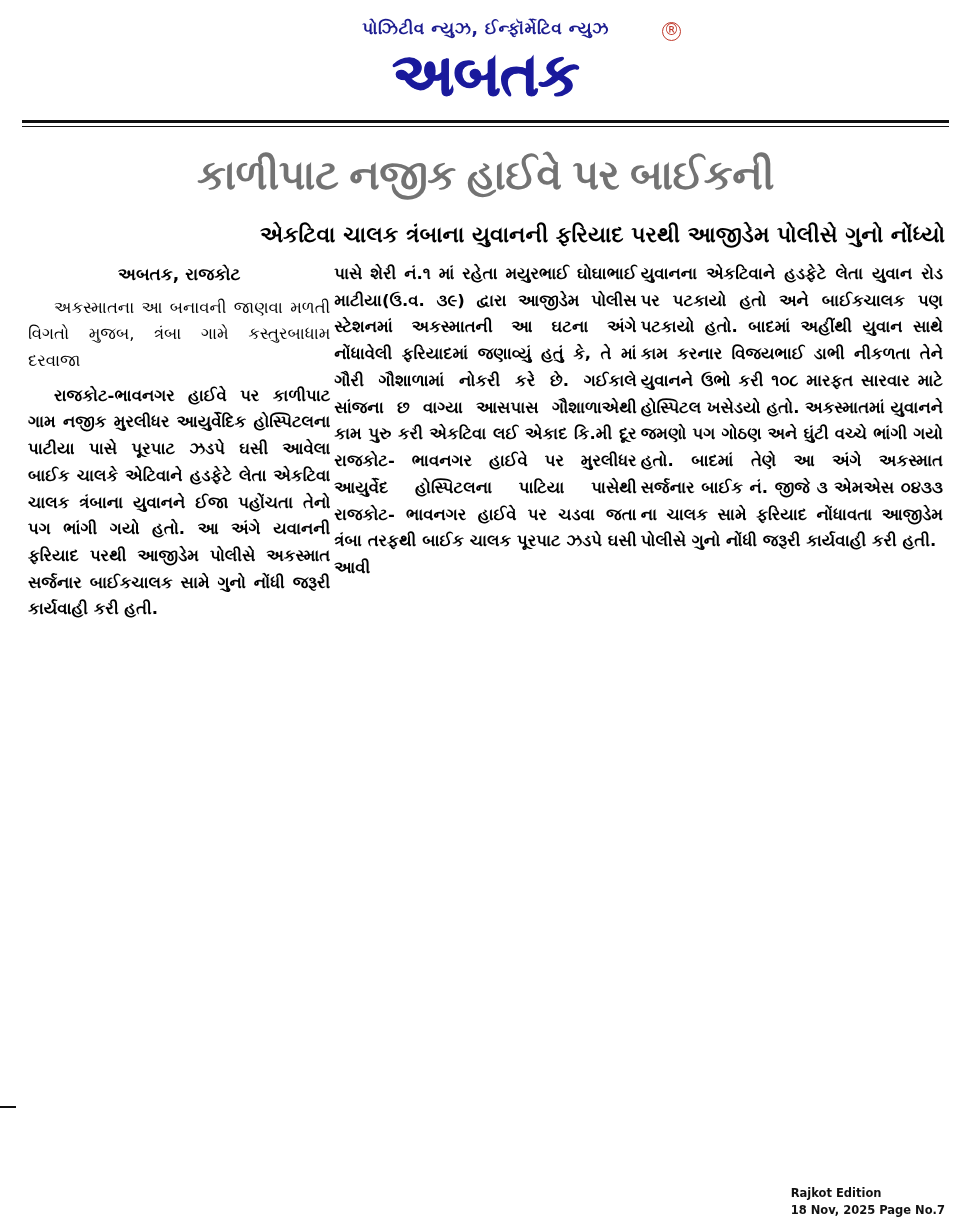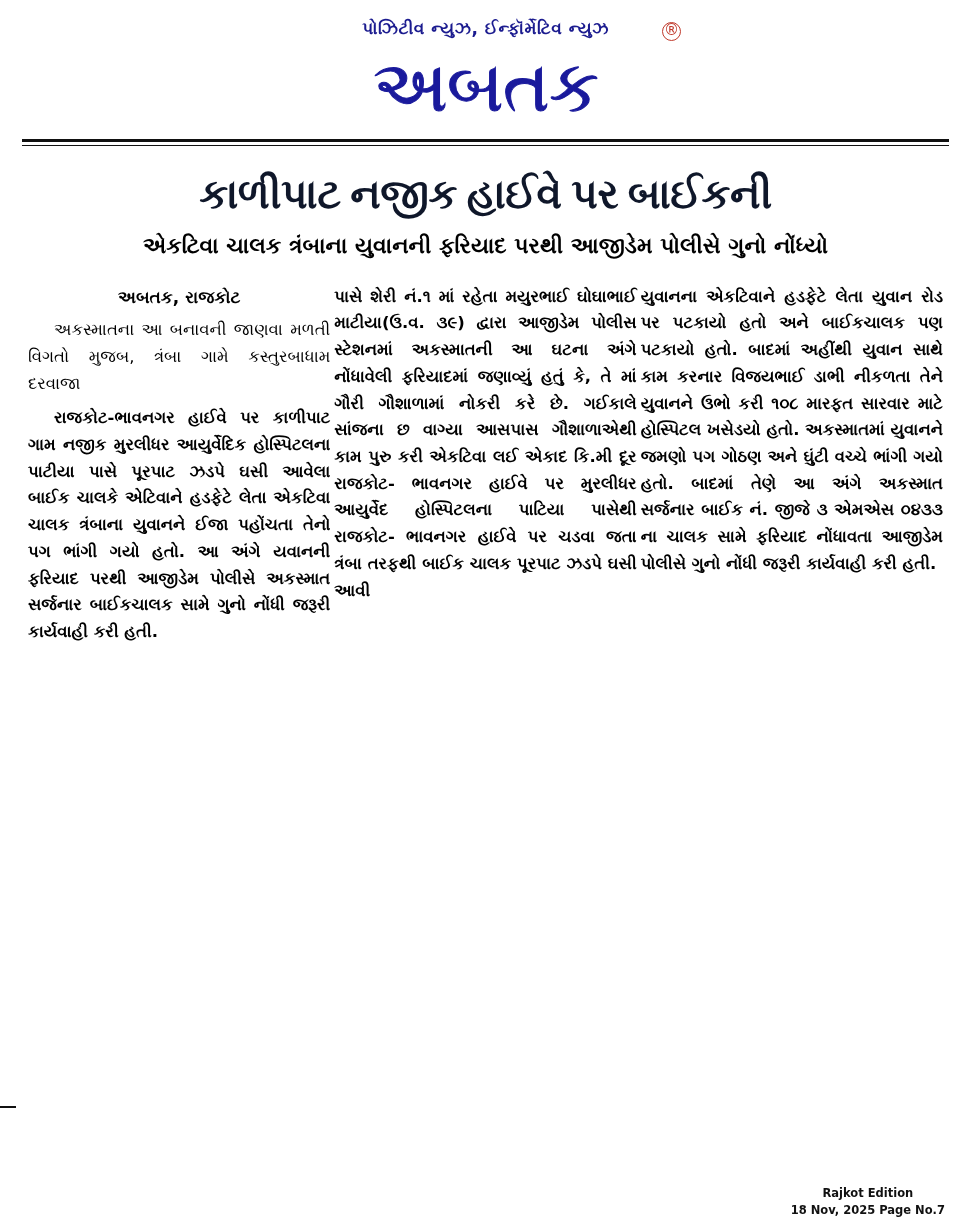--- a/index.html
+++ b/index.html
@@ -28,26 +28,26 @@
     text-align: center;
     padding-top: 18px;
     position: relative;
   }
   .masthead-tagline {
     font-family: "DejaVu Sans", sans-serif;
     font-weight: bold;
     font-size: 17px;
     color: #1b1b8f;
     letter-spacing: 0.5px;
-    margin-bottom: 12px;
+    margin-bottom: 6px;
   }
   .masthead-logo {
     font-family: "DejaVu Sans", sans-serif;
-    font-weight: normal;
-    font-size: 71px;
+    font-weight: bold;
+    font-size: 59px;
     line-height: 1.05;
     color: #1a1a9c;
     letter-spacing: -1px;
     -webkit-text-stroke: 1px #1a1a9c;
   }
   .reg-mark {
     position: absolute;
     right: 268px;
     top: 22px;
     font-family: "DejaVu Sans", sans-serif;
@@ -74,45 +74,45 @@
     margin: 14px 0 0 0;
   }
   .rule-thin {
     border-top: 1px solid #111;
     margin-top: 3px;
   }
 
   
   .headline {
     text-align: center;
-    font-family: Liberation Serif, serif;
+    font-family: Liberation Sans, sans-serif;
     font-weight: bold;
-    color: #0f172a;
+    color: #737373;
     font-size: 41px;
     line-height: 1.30;
     letter-spacing: -0.5px;
     margin-top: 22px;
     padding: 0 6px;
   }
   .subheadline {
-    text-align: center;
+    text-align: right;
     font-family: "DejaVu Sans", sans-serif;
     font-weight: bold;
     color: #000;
     font-size: 22px;
     line-height: 1.4;
-    margin-top: 10px;
+    margin-top: 18px;
     padding: 0 4px;
   }
 
   
   .columns {
     display: flex;
     gap: 4px;
-    margin-top: 22px;
+    margin-top: 10px;
     padding: 0 6px;
   }
   .col {
     flex: 1 1 0;
     font-family: "DejaVu Sans", sans-serif;
     font-size: 16.5px;
     line-height: 1.62;
     text-align: justify;
     text-justify: inter-word;
     color: #000;
@@ -138,21 +138,21 @@
     width: 16px;
     height: 2px;
     background: #111;
   }
 
   
   .footer {
     position: absolute;
     right: 26px;
     bottom: 12px;
-    text-align: center;
+    text-align: left;
     font-family: "DejaVu Sans", sans-serif;
     font-size: 11.5px;
     font-weight: bold;
     color: #111;
     line-height: 1.5;
     margin-left: 48px;
   }
 </style>
 </head>
 <body>

